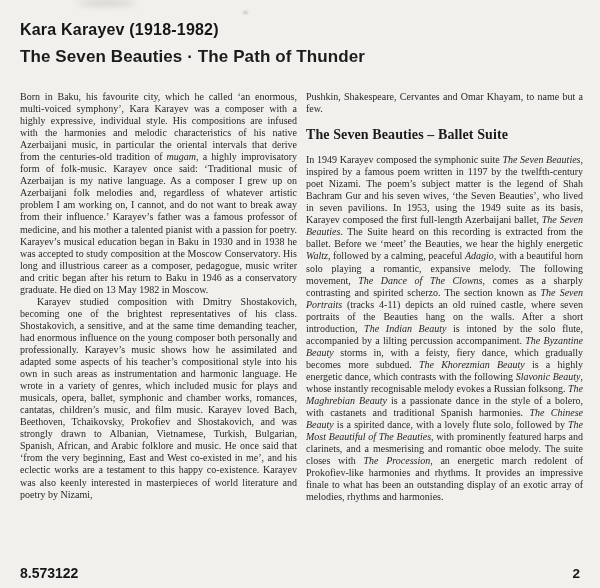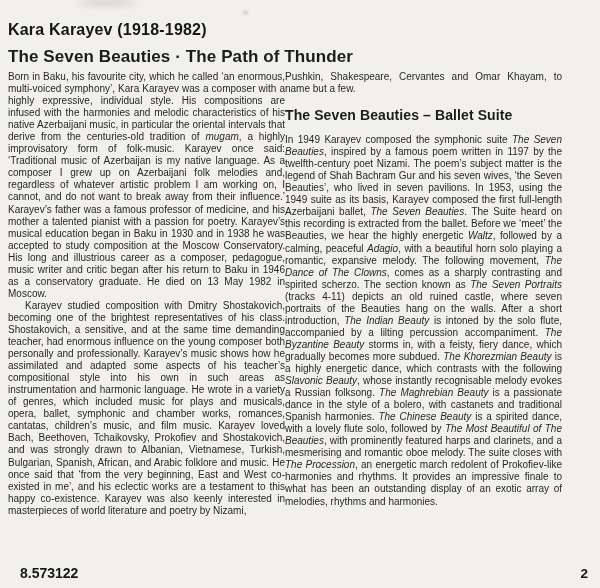--- a/index.html
+++ b/index.html
@@ -11,40 +11,42 @@
     width: 600px;
     height: 588px;
     overflow: hidden;
     position: relative;
     font-family: "Liberation Sans", "DejaVu Sans", sans-serif;
     color: #262626;
   }
   .page {
     position: absolute;
     inset: 0;
-    padding: 21px 17px 0 8px;
+    padding: 21px 17px 0 20px;
     box-sizing: border-box;
   }
   .page-title {
     font-size: 16px;
     font-weight: bold;
     color: #161616;
     margin: 0;
     letter-spacing: 0.2px;
   }
   .page-subtitle {
     font-size: 17px;
     font-weight: bold;
     color: #1c1c1c;
     margin: 8px 0 0 0;
     letter-spacing: 0.1px;
   }
   .columns {
     display: flex;
-    margin-top: 4px;
+    gap: 9px;
+    margin-top: 24px;
+    font-family: Liberation Serif, serif;
   }
   .col {
     width: 277px;
     flex: 0 0 277px;
   }
   .para {
     margin: 0;
     font-size: 10px;
     line-height: 12.05px;
     text-align: justify;
@@ -59,21 +61,21 @@
   .section-heading {
     font-size: 14px;
     font-weight: bold;
     color: #1c1c1c;
     margin: 12px 0 11px 0;
     letter-spacing: 0.1px;
   }
   .footer {
     position: absolute;
     left: 20px;
-    right: 12px;
+    right: 20px;
     bottom: 7px;
     display: flex;
     justify-content: space-between;
     align-items: baseline;
   }
   .catalog-number {
     font-size: 14px;
     font-weight: bold;
     color: #161616;
   }

